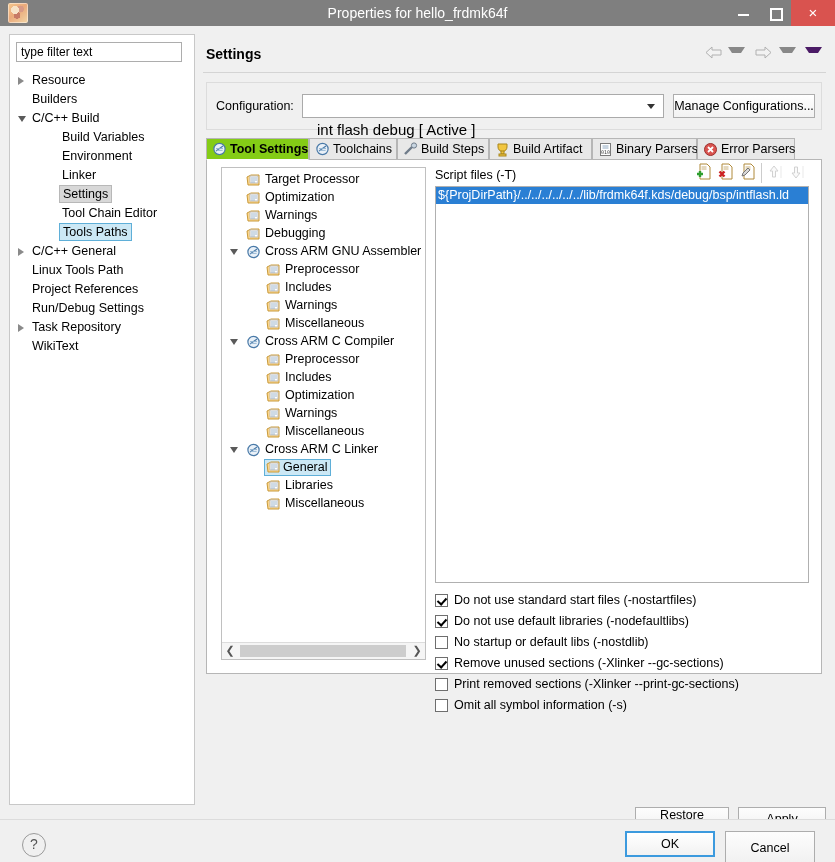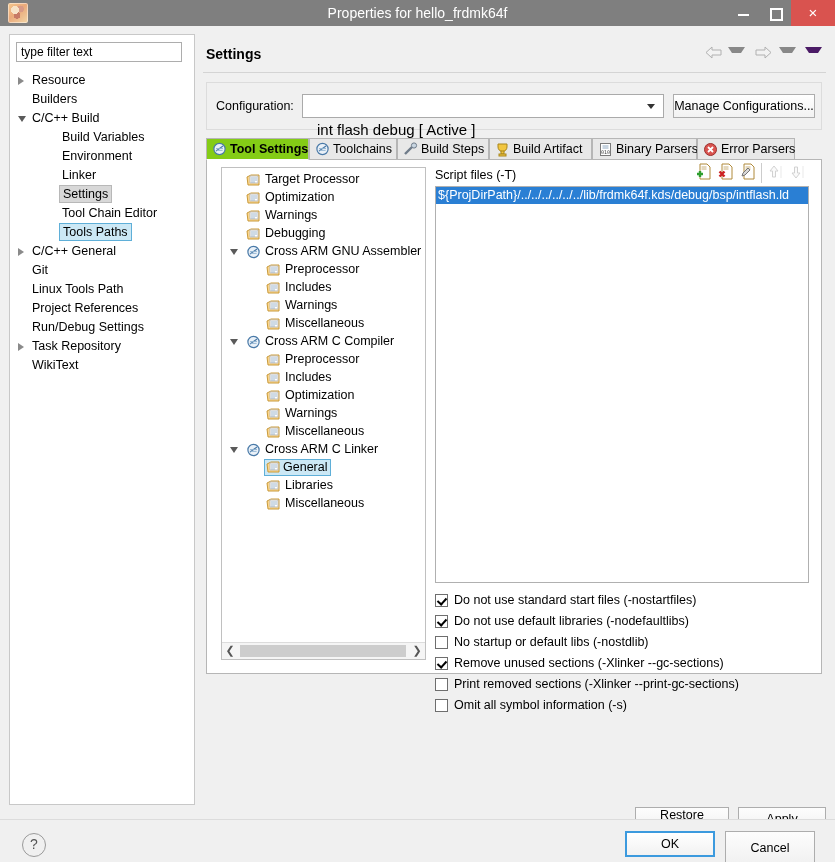--- a/index.html
+++ b/index.html
@@ -570,23 +570,20 @@
           </div>
           <div class="tnode">
             <span class="lbl" style="left: 49px;">Tool Chain Editor</span>
           </div>
           <div class="tnode sel-blue">
             <span class="lbl" style="left: 49px;">Tools Paths</span>
           </div>
           <div class="tnode">
             <span class="arrow collapsed" style="left: 8px;"></span>
             <span class="lbl" style="left: 19px;">C/C++ General</span>
-          </div>
-          <div class="tnode">
-            <span class="lbl" style="left: 19px;">Git</span>
           </div>
           <div class="tnode">
             <span class="lbl" style="left: 19px;">Linux Tools Path</span>
           </div>
           <div class="tnode">
             <span class="lbl" style="left: 19px;">Project References</span>
           </div>
           <div class="tnode">
             <span class="lbl" style="left: 19px;">Run/Debug Settings</span>
           </div>

